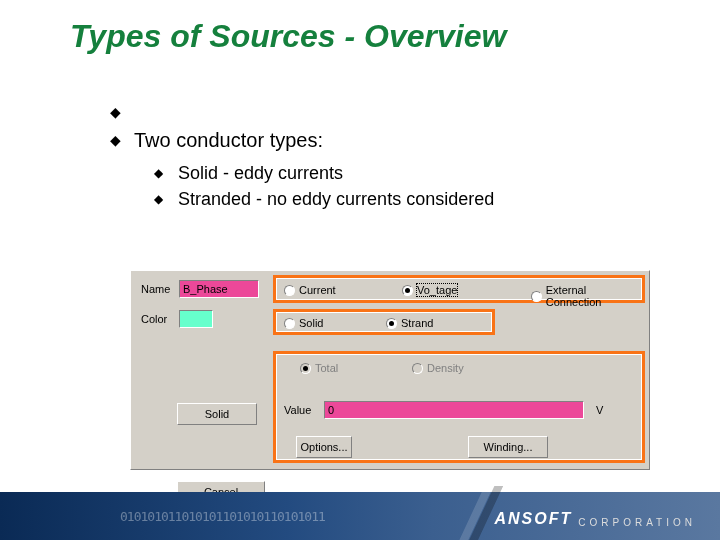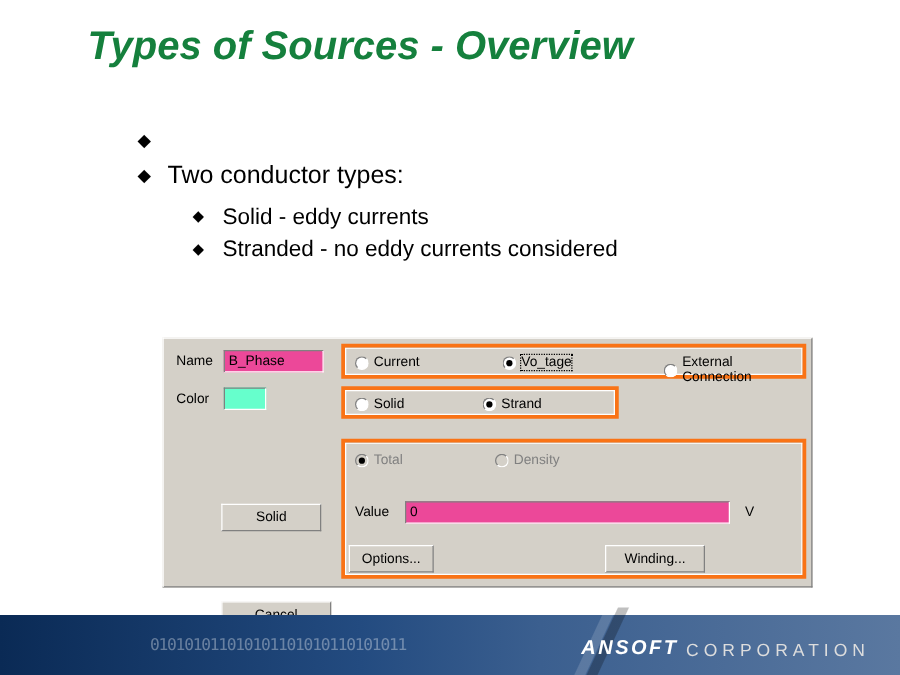--- a/index.html
+++ b/index.html
@@ -102,21 +102,21 @@
     border-top: 1px solid #808080;
     border-left: 1px solid #808080;
     border-right: 1px solid #fff;
     border-bottom: 1px solid #fff;
     display: flex; align-items: center; justify-content: center;
   }
   .radio.sel .circ::after {
     content: "";
     width: 5px; height: 5px; border-radius: 50%; background: #000;
   }
-  .radio.dis { color: #808080; }
+  .radio.dis { color: #808080; margin-left: 16px; }
   .radio.dis .circ { background: #d4d0c8; }
   .dashed { outline: 1px dotted #000; }
 
   .color-swatch {
     width: 34px; height: 18px;
     border-top: 1px solid #808080;
     border-left: 1px solid #808080;
     border-right: 1px solid #fff;
     border-bottom: 1px solid #fff;
     display: inline-block;
@@ -160,21 +160,21 @@
     font-style: italic;
     font-size: 16px;
     letter-spacing: 2px;
     display: flex;
     align-items: flex-end;
     gap: 6px;
   }
   .footer .logo .corp {
     font-weight: normal;
     font-style: normal;
-    font-size: 14px;
+    font-size: 10px;
     letter-spacing: 4px;
     color: #ddd;
   }
   .footer .slash {
     position: absolute;
     right: 210px;
     bottom: -6px;
     width: 70px; height: 60px;
     background: linear-gradient(115deg, transparent 45%, rgba(255,255,255,0.15) 46%, rgba(255,255,255,0.15) 54%, transparent 55%),
                 linear-gradient(115deg, transparent 55%, rgba(0,0,0,0.25) 56%, rgba(0,0,0,0.25) 64%, transparent 65%);
@@ -248,22 +248,22 @@
       </span>
       <span class="radio dis lbl" style="left:120px; top:8px;">
         <span class="circ"></span>
         <span>Density</span>
       </span>
 
       <span class="lbl" style="left:8px; top:50px;">Value</span>
       <input type="text" class="lbl" style="left: 48px; top: 47px; width: 260px;" value="0">
       <span class="lbl" style="left:320px; top:50px;">V</span>
 
-      <span class="btn lbl" style="left:3px; top:82px; width:68px;">Options...</span>
-      <span class="btn lbl" style="left:208px; top:82px; width:80px;">Winding...</span>
+      <span class="btn lbl" style="left:20px; top:82px; width:56px;">Options...</span>
+      <span class="btn lbl" style="left:192px; top:82px; width:80px;">Winding...</span>
     </div>
 
     <span class="btn lbl" style="left:46px; top:132px; width:80px;">Solid</span>
     <span class="btn lbl" style="left:46px; top:162px; width:88px;margin-top:48px;">Cancel</span>
   </div>
 
   <span class="page-num">16</span>
 
   <div class="footer">
     <div class="decor">010101011010101101010110101011</div>

